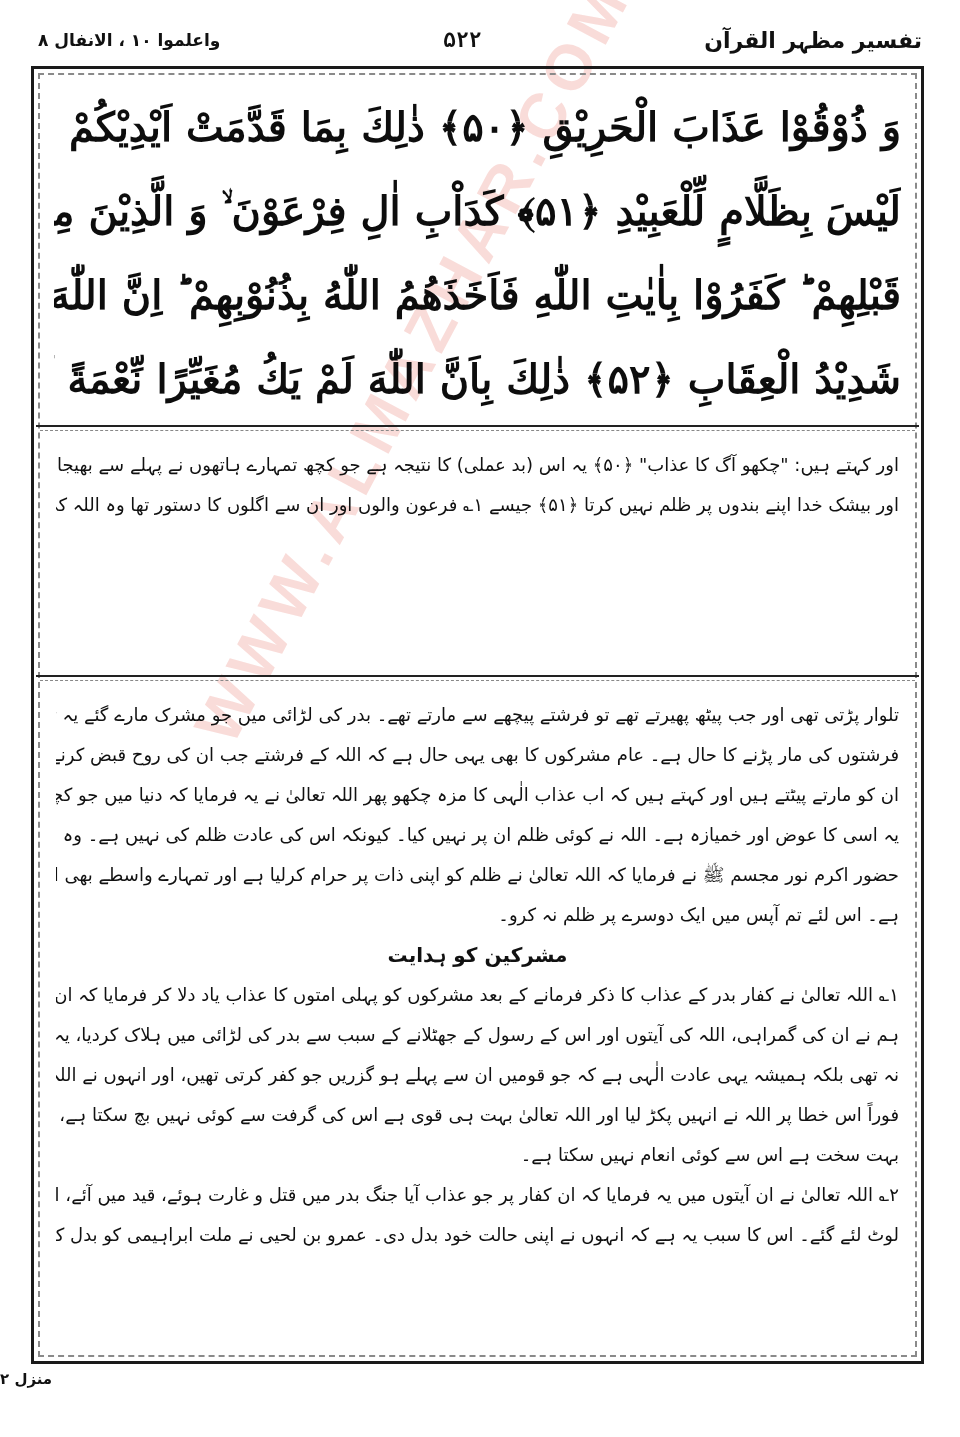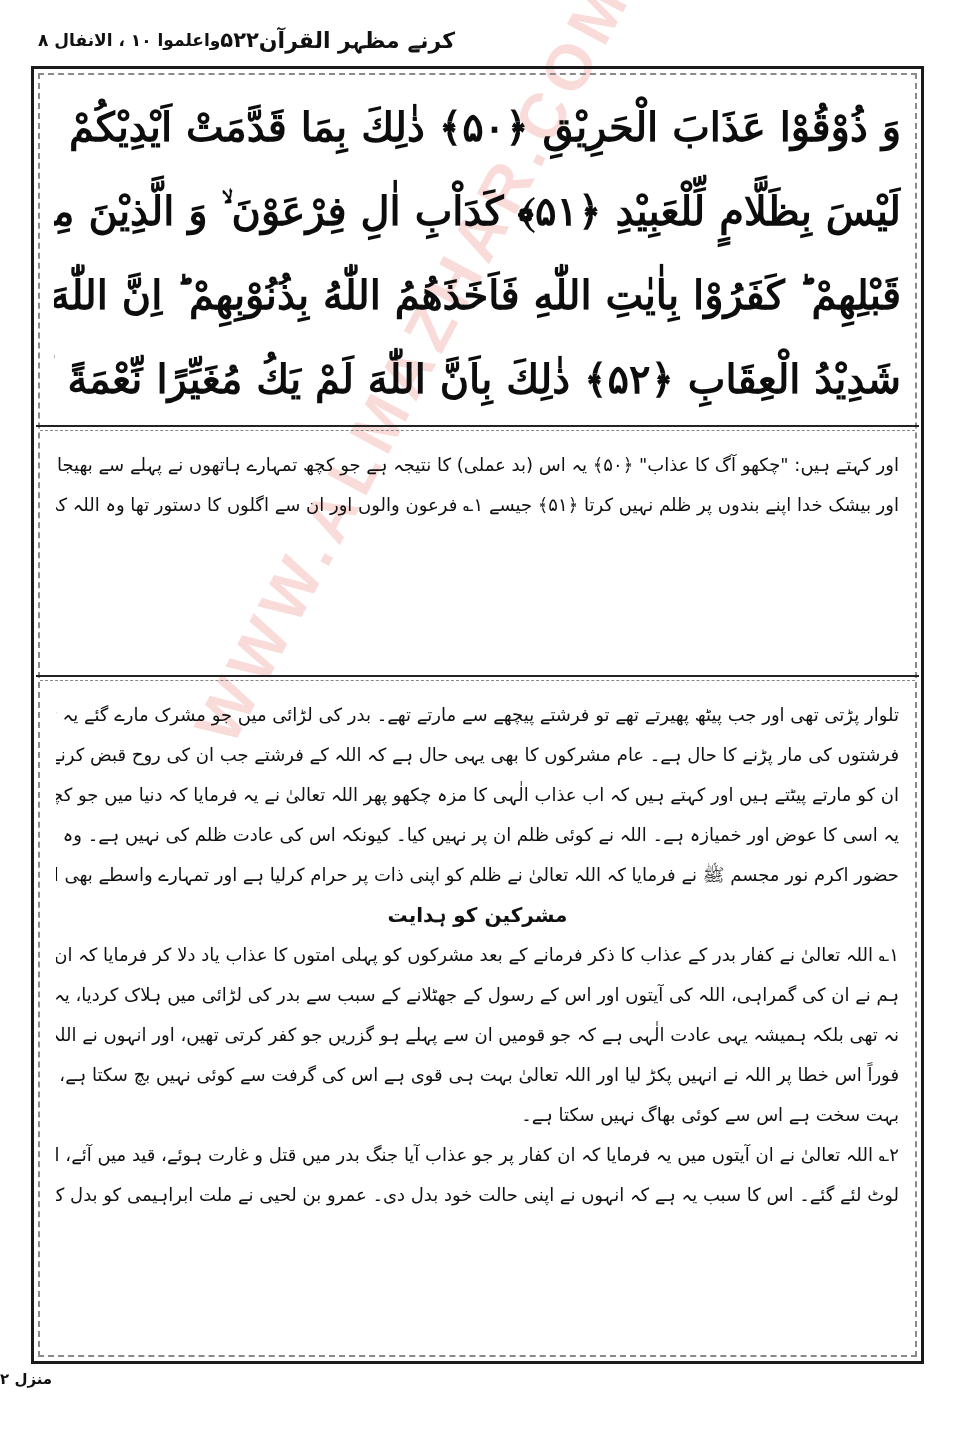--- a/index.html
+++ b/index.html
@@ -2,25 +2,25 @@
 <html><head>
 <meta charset="utf-8">
 <style>
   html, body { margin: 0; padding: 0; background: #ffffff; }
   body {
     width: 960px; height: 1437px; position: relative; overflow: hidden;
     font-family: "DejaVu Sans", sans-serif; color: #111;
   }
   .header {
     position: absolute; top: 22px; left: 38px; right: 38px; height: 36px;
-    display: flex; align-items: center;
+    display: flex; justify-content: space-between; align-items: center;
     direction: ltr;
   }
   .hdr-left { font-size: 17px; font-weight: bold; direction: rtl; }
-  .hdr-center { font-size: 21px; font-weight: bold; direction: rtl; }
+  .hdr-center { font-size: 21px; font-weight: bold; direction: rtl; font-family: Liberation Mono, monospace; }
   .hdr-right { font-size: 22px; font-weight: bold; direction: rtl; }
 
   .frame {
     position: absolute; top: 66px; left: 31px; width: 893px; height: 1298px;
     border: 3px solid #1a1a1a; box-sizing: border-box; padding: 4px;
   }
   .frame-inner {
     width: 100%; height: 100%; box-sizing: border-box;
     border: 2px dashed #8a8a8a; position: relative;
   }
@@ -54,21 +54,21 @@
     color: rgba(235, 130, 120, 0.28); white-space: nowrap; pointer-events: none;
     font-family: "Liberation Sans", sans-serif;
   }
 </style>
 </head>
 <body>
 
 <div class="header">
   <span class="hdr-left">واعلموا ۱۰ ، الانفال ۸</span>
   <span class="hdr-center">۵۲۲</span>
-  <span class="hdr-right">کرنے مظہر القرآن</span>
+  <span class="hdr-right">تفسیر مظہر القرآن</span>
 </div>
 
 <div class="watermark">WWW.ALMAZHAR.COM</div>
 
 <div class="frame">
   <div class="frame-inner">
 
     <div class="section arabic">
       <div class="line">وَ ذُوْقُوْا عَذَابَ الْحَرِيْقِ ﴿۵۰﴾ ذٰلِكَ بِمَا قَدَّمَتْ اَيْدِيْكُمْ وَ اَنَّ اللّٰهَ</div>
       <div class="line">لَيْسَ بِظَلَّامٍ لِّلْعَبِيْدِ ﴿۵۱﴾ كَدَاْبِ اٰلِ فِرْعَوْنَ ۙ وَ الَّذِيْنَ مِنْ</div>
@@ -84,26 +84,27 @@
     </div>
 
     <div class="sep" style="top:600px;"></div>
 
     <div class="section commentary">
       <div class="line">تلوار پڑتی تھی اور جب پیٹھ پھیرتے تھے تو فرشتے پیچھے سے مارتے تھے۔ بدر کی لڑائی میں جو مشرک مارے گئے یہ تو ان پر</div>
       <div class="line">فرشتوں کی مار پڑنے کا حال ہے۔ عام مشرکوں کا بھی یہی حال ہے کہ اللہ کے فرشتے جب ان کی روح قبض کرنے آتے ہیں تو</div>
       <div class="line">ان کو مارتے پیٹتے ہیں اور کہتے ہیں کہ اب عذاب الٰہی کا مزہ چکھو پھر اللہ تعالیٰ نے یہ فرمایا کہ دنیا میں جو کچھ یہ لوگ کرتے تھے</div>
       <div class="line">یہ اسی کا عوض اور خمیازہ ہے۔ اللہ نے کوئی ظلم ان پر نہیں کیا۔ کیونکہ اس کی عادت ظلم کی نہیں ہے۔ وہ ظلم سے بالکل پاک ہے</div>
       <div class="line">حضور اکرم نور مجسم ﷺ نے فرمایا کہ اللہ تعالیٰ نے ظلم کو اپنی ذات پر حرام کرلیا ہے اور تمہارے واسطے بھی اس کو حرام کردیا</div>
+      <div class="line last">ہے۔ اس لئے تم آپس میں ایک دوسرے پر ظلم نہ کرو۔</div>
       <div class="line heading">مشرکین کو ہدایت</div>
       <div class="line">۱؎ اللہ تعالیٰ نے کفار بدر کے عذاب کا ذکر فرمانے کے بعد مشرکوں کو پہلی امتوں کا عذاب یاد دلا کر فرمایا کہ ان مشرکین مکہ کو جو</div>
       <div class="line">ہم نے ان کی گمراہی، اللہ کی آیتوں اور اس کے رسول کے جھٹلانے کے سبب سے بدر کی لڑائی میں ہلاک کردیا، یہ کوئی نئی بات</div>
       <div class="line">نہ تھی بلکہ ہمیشہ یہی عادت الٰہی ہے کہ جو قومیں ان سے پہلے ہو گزریں جو کفر کرتی تھیں، اور انہوں نے اللہ کی آیتوں کو جھٹلایا پھر</div>
       <div class="line">فوراً اس خطا پر اللہ نے انہیں پکڑ لیا اور اللہ تعالیٰ بہت ہی قوی ہے اس کی گرفت سے کوئی نہیں بچ سکتا ہے، اور اس کا عذاب بھی</div>
-      <div class="line last">بہت سخت ہے اس سے کوئی بھاگ نہیں سکتا ہے۔</div>
+      <div class="line last">بہت سخت ہے اس سے کوئی انعام نہیں سکتا ہے۔</div>
       <div class="line">۲؎ اللہ تعالیٰ نے ان آیتوں میں یہ فرمایا کہ ان کفار پر جو عذاب آیا جنگ بدر میں قتل و غارت ہوئے، قید میں آئے، ان کے مال</div>
       <div class="line">لوٹ لئے گئے۔ اس کا سبب یہ ہے کہ انہوں نے اپنی حالت خود بدل دی۔ عمرو بن لحیی نے ملت ابراہیمی کو بدل کر مکہ میں بت</div>
     </div>
 
   </div>
 </div>
 
 <div class="footer">منزل ۲</div>
 
 </body></html>

